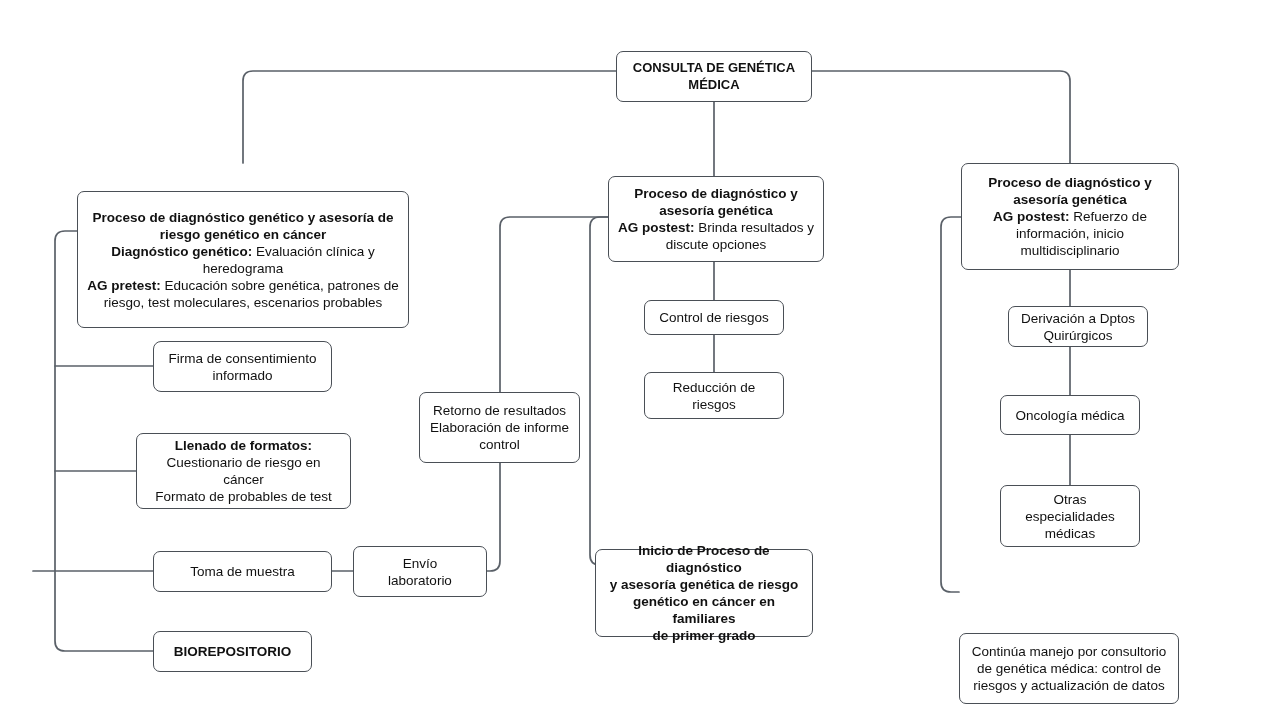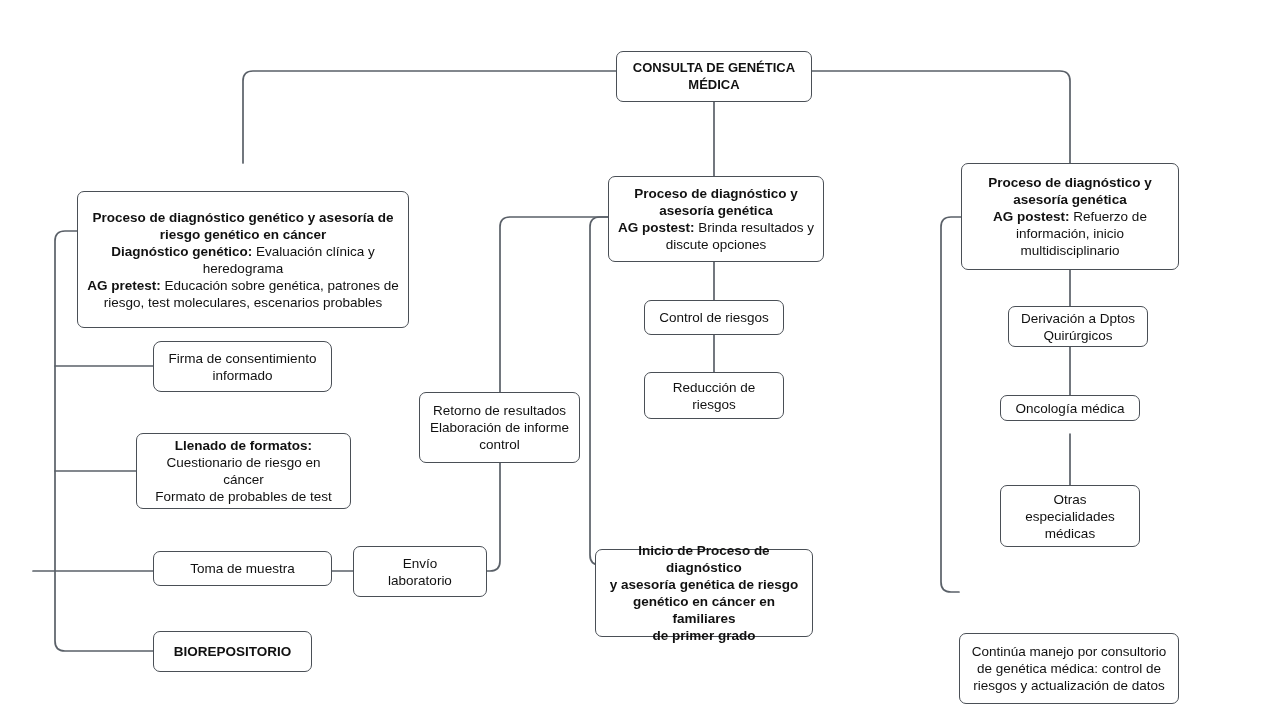--- a/index.html
+++ b/index.html
@@ -109,21 +109,21 @@
   </div>
 
   <div class="node f135" style="left:136px;top:433px;width:215px;height:76px;">
     <div>
       <span class="ln b">Llenado de formatos:</span>
       <span class="ln">Cuestionario de riesgo en cáncer</span>
       <span class="ln">Formato de probables de test</span>
     </div>
   </div>
 
-  <div class="node f135" style="left:153px;top:551px;width:179px;height:35px;">
+  <div class="node f135" style="left:153px;top:551px;width:179px;height:41px;">
     <div>
       <span class="ln">Toma de muestra</span>
     </div>
   </div>
 
   <div class="node f135 allbold" style="left:153px;top:631px;width:159px;height:41px;">
     <div>
       <span class="ln">BIOREPOSITORIO</span>
     </div>
   </div>
@@ -184,21 +184,21 @@
     </div>
   </div>
 
   <div class="node f135" style="left:1000px;top:306px;width:140px;height:41px;margin-left:8px;">
     <div>
       <span class="ln">Derivación a Dptos</span>
       <span class="ln">Quirúrgicos</span>
     </div>
   </div>
 
-  <div class="node f135" style="left:1000px;top:395px;width:140px;height:26px;">
+  <div class="node f135" style="left:1000px;top:395px;width:140px;height:40px;">
     <div>
       <span class="ln">Oncología médica</span>
     </div>
   </div>
 
   <div class="node f135" style="left:1000px;top:485px;width:140px;height:62px;">
     <div>
       <span class="ln">Otras</span>
       <span class="ln">especialidades</span>
       <span class="ln">médicas</span>

